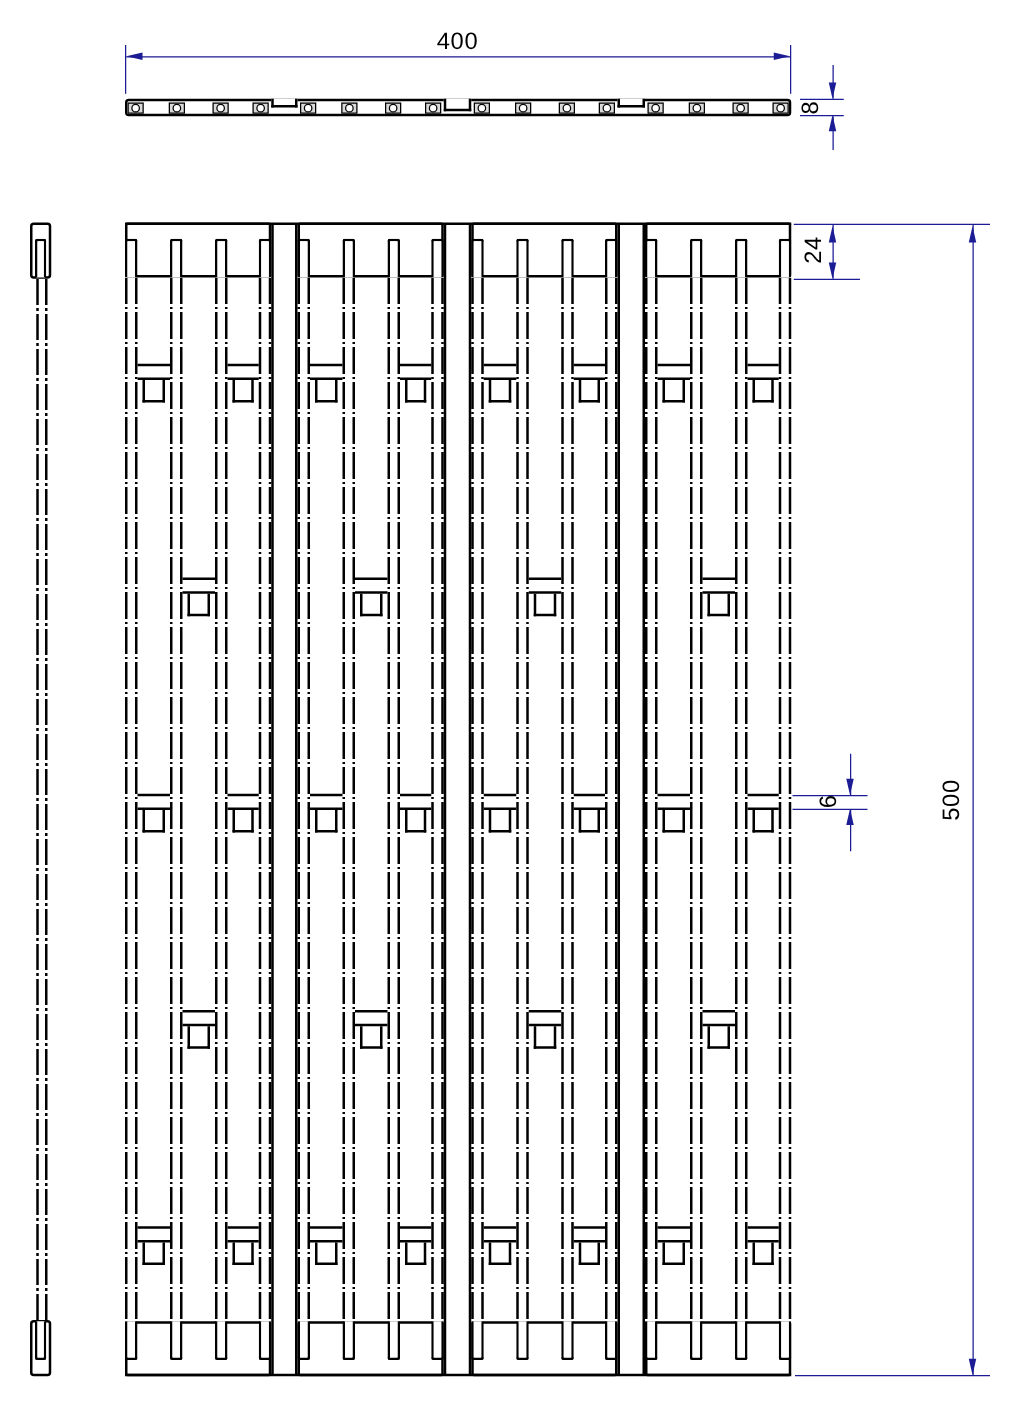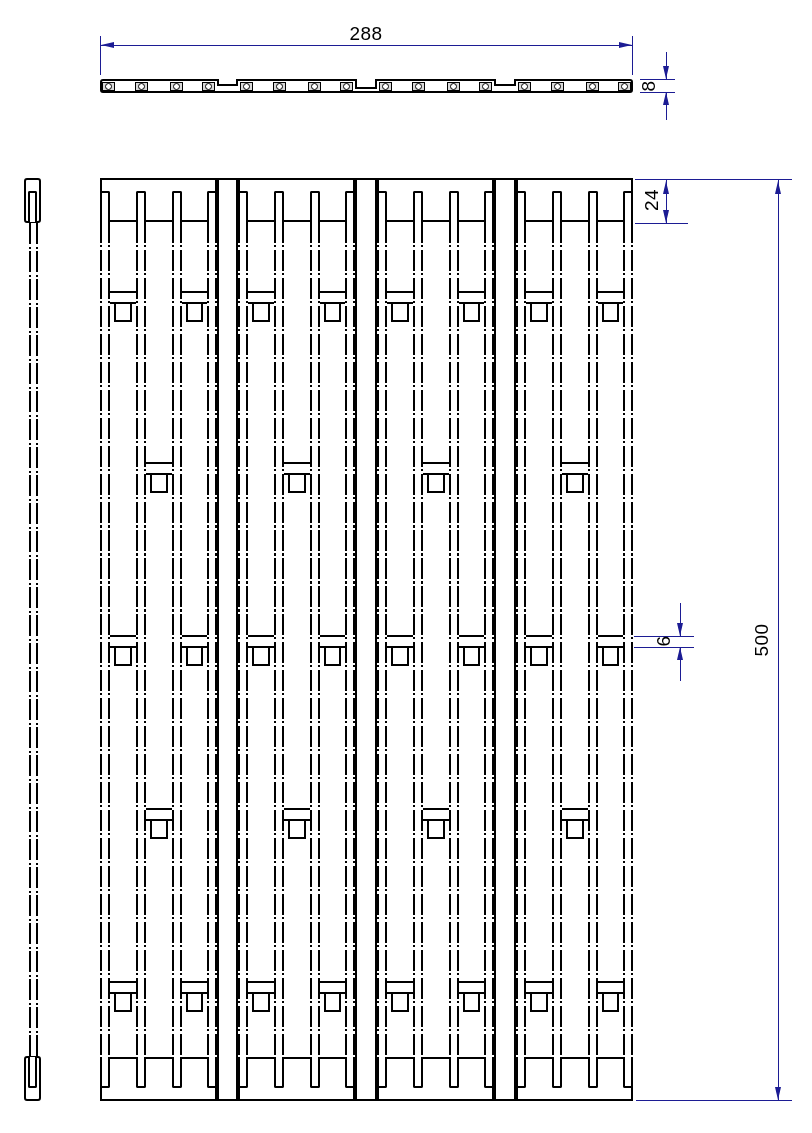--- a/index.html
+++ b/index.html
@@ -80,21 +80,21 @@
         <div style="position: relative; width: 7px; height: 7px; border-radius: 50%; background: rgb(255, 255, 255); border: 1.5px solid rgb(0, 0, 0);"></div>
       </div>
     </div>
 
   <div>
     <div class="ext" style="left:100px;top:36px;width:1px;height:39px;"></div>
     <div class="ext" style="left:632px;top:36px;width:1px;height:39px;"></div>
     <div class="dline" style="left:101px;top:45px;width:531px;height:1px;"></div>
     <div class="arr a-left" style="left:101px;top:42px;"></div>
     <div class="arr a-right" style="left:619px;top:42px;"></div>
-    <span class="dimtxt" style="left:366px;top:34px;">288</span>
+    <span class="dimtxt" style="left:366px;top:34px;">400</span>
   </div>
 
   <div>
     <div class="ext" style="left:640px;top:79px;width:35px;height:1px;"></div>
     <div class="ext" style="left:640px;top:92px;width:35px;height:1px;"></div>
     <div class="dline" style="left:666px;top:52px;width:1px;height:27px;"></div>
     <div class="dline" style="left:666px;top:93px;width:1px;height:27px;"></div>
     <div class="arr a-down" style="left:663px;top:66px;"></div>
     <div class="arr a-up" style="left:663px;top:92px;"></div>
     <span class="dimtxt rot" style="left:649px;top:86px;">8</span>

